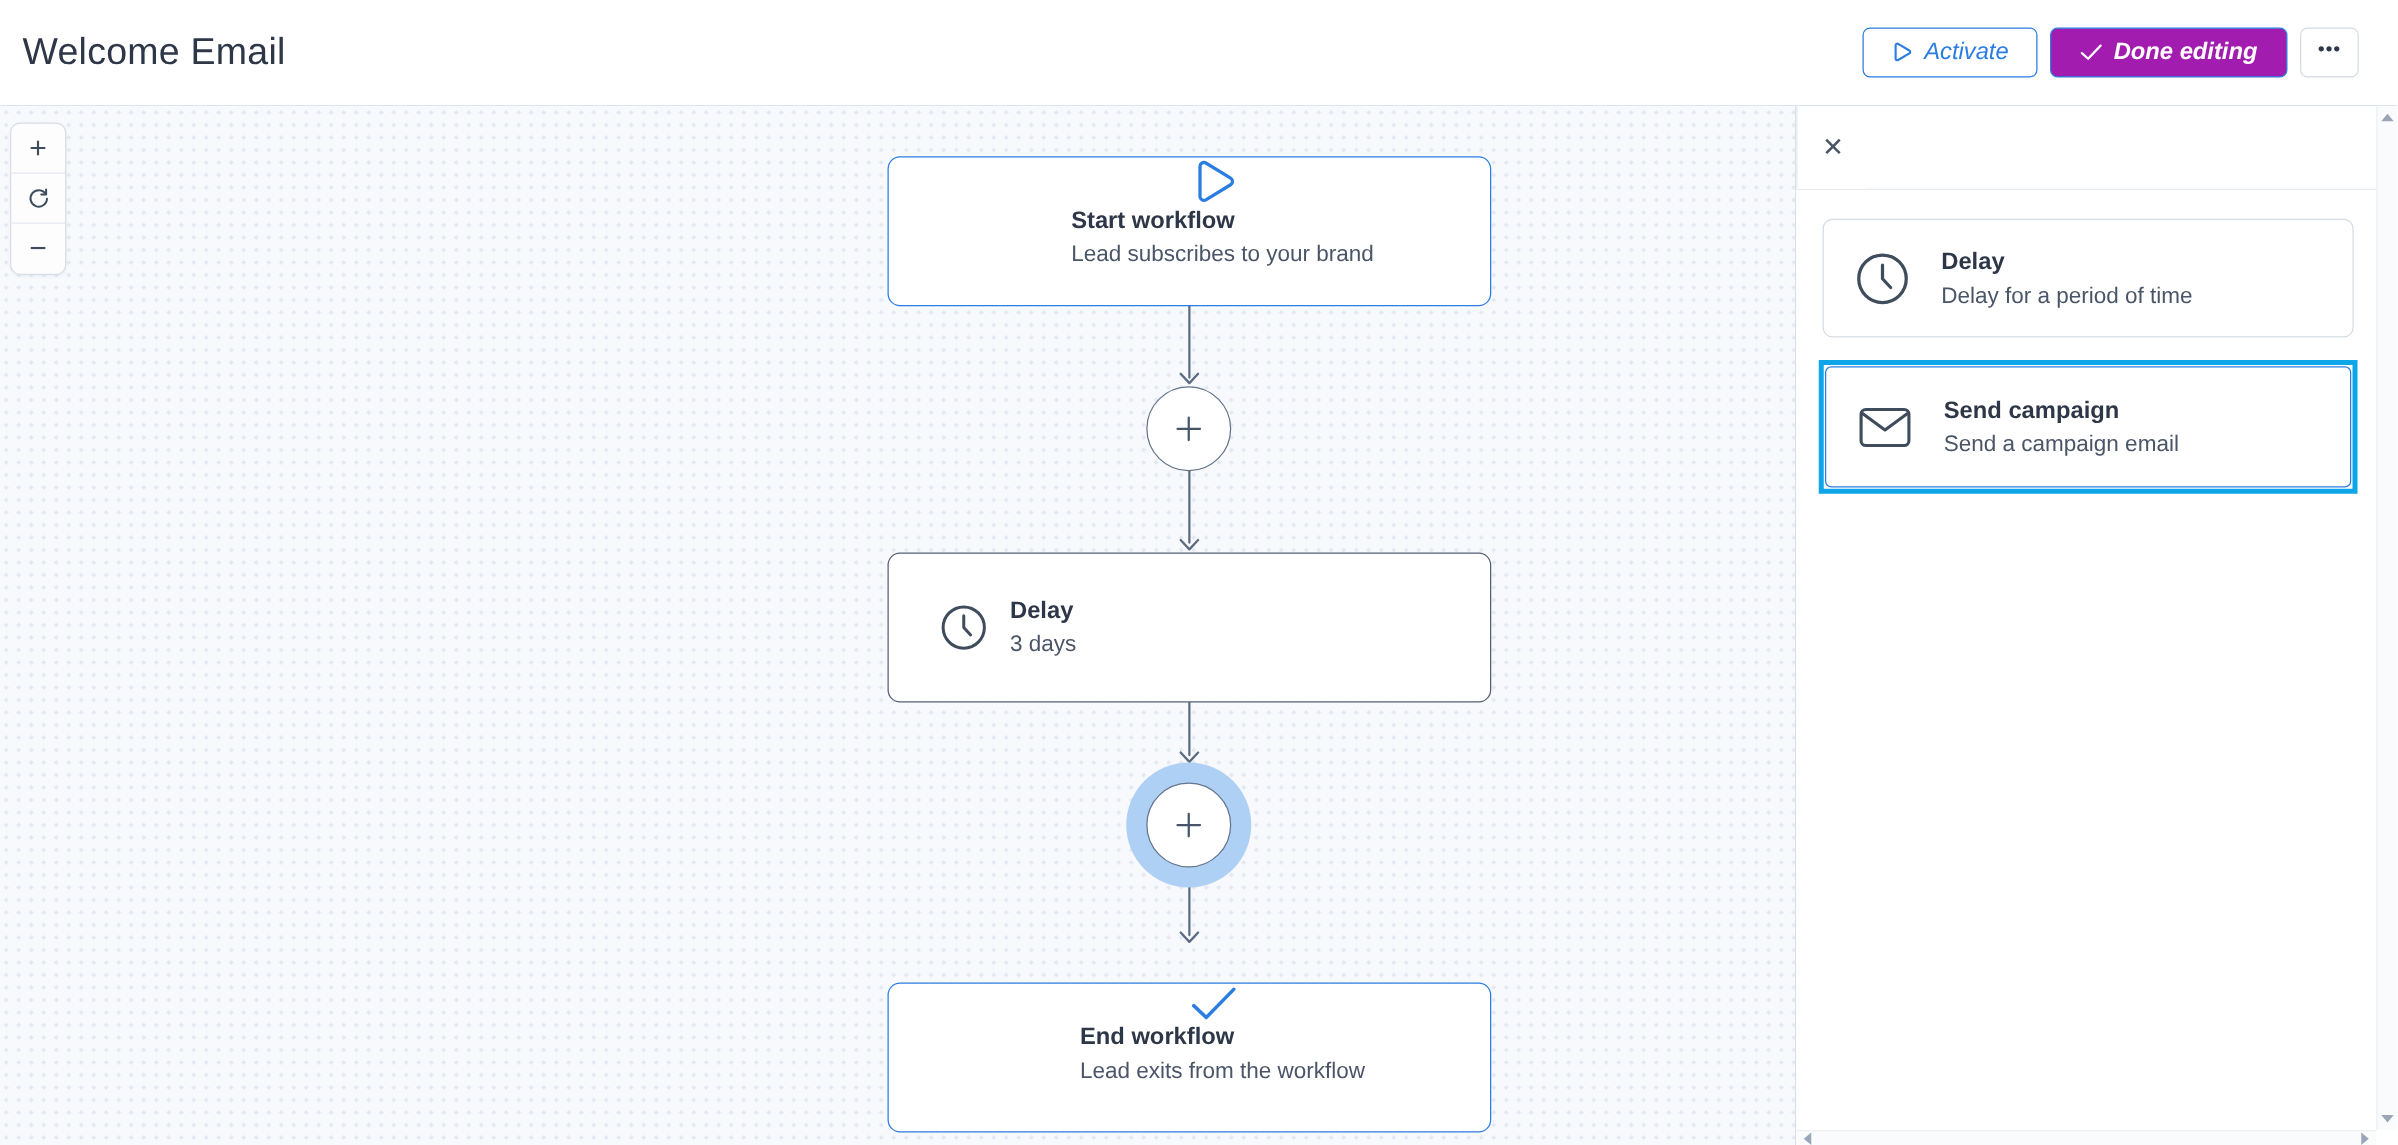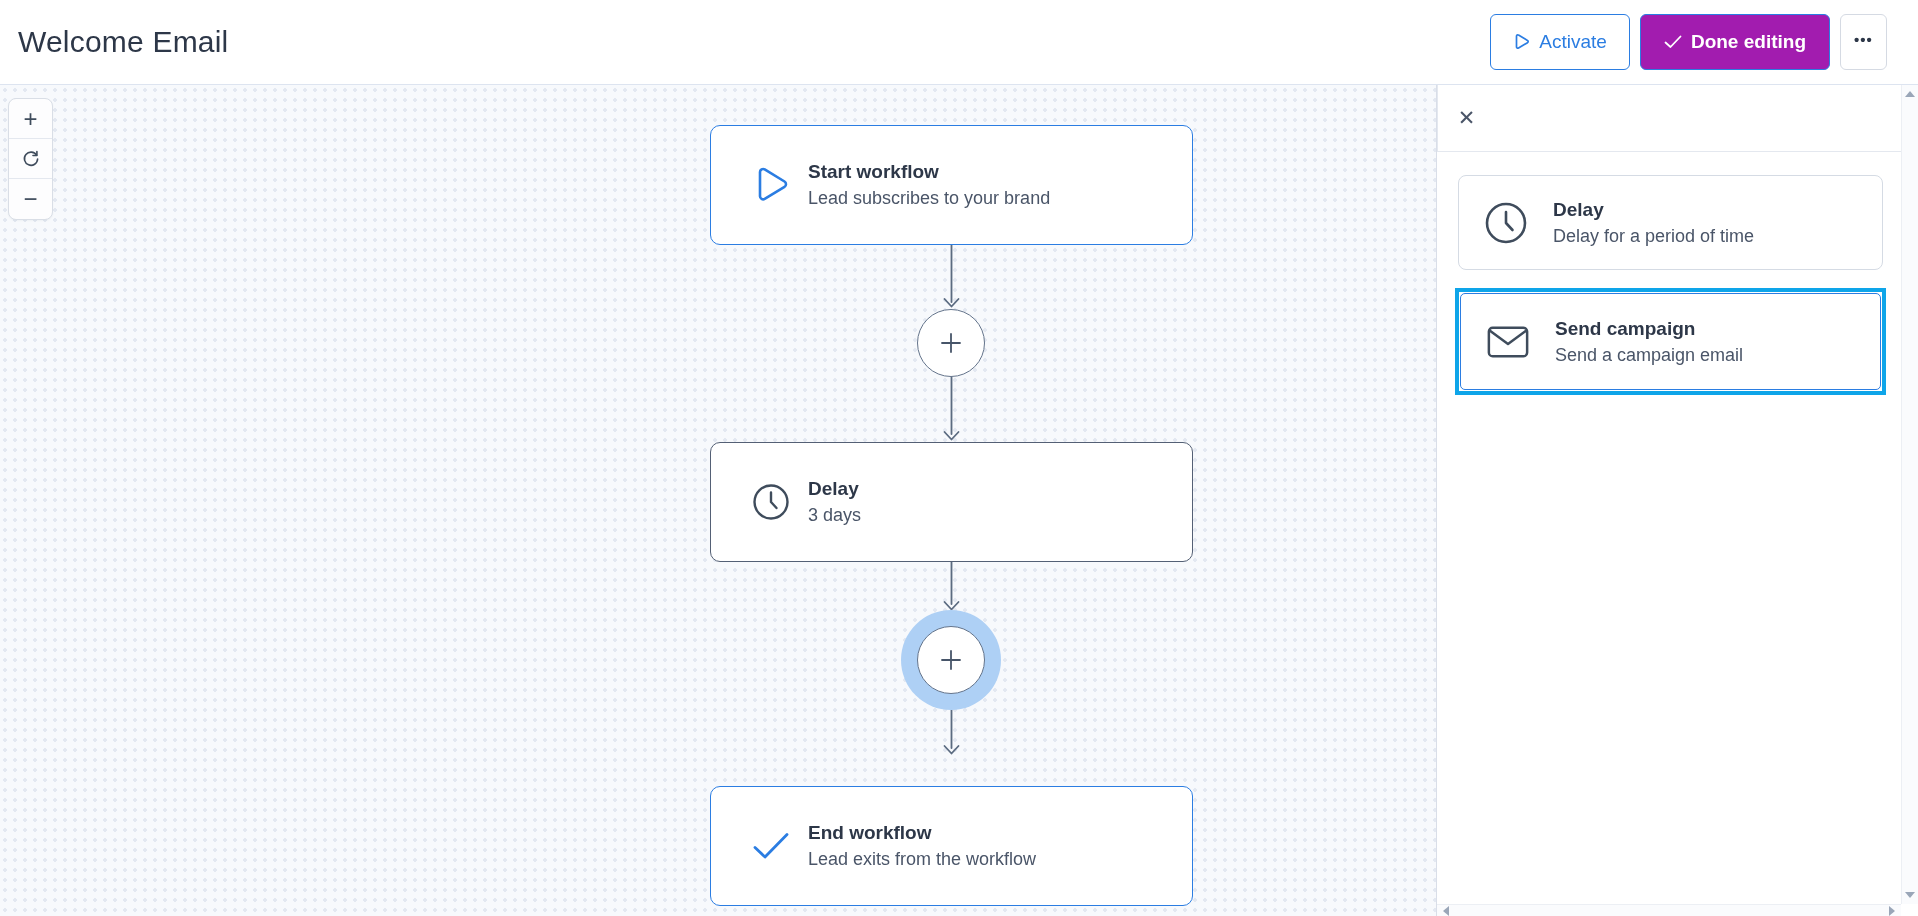--- a/index.html
+++ b/index.html
@@ -4,23 +4,23 @@
 <style>
   * { margin: 0; padding: 0; box-sizing: border-box; }
   html, body { width: 1918px; height: 916px; overflow: hidden; background: #fff;
     font-family: "Liberation Sans", sans-serif; }
 
   
   .topbar { height: 85px; background: #fff; border-bottom: 1px solid #dde4f0;
     display: flex; align-items: center; padding: 0 31px 0 18px; }
   .page-title { font-size: 30px; font-weight: 500; color: #2d3748; letter-spacing: .2px; }
   .topbar-actions { margin-left: auto; display: flex; gap: 10px; align-items: center; }
-  .btn { height: 56px; border-radius: 6px; display: inline-flex; align-items: center;
+  .btn { height: 40px; border-radius: 6px; display: inline-flex; align-items: center;
     justify-content: center; gap: 9px; font-size: 19px; cursor: pointer;
-    font-family: "Liberation Sans", sans-serif; }
+    font-family: "Liberation Sans", sans-serif; font-style: italic; }
   .btn-outline { background: #fff; border: 1px solid #2b7de2; color: #2b7de2;
     padding: 0 22px; font-weight: 500; }
   .btn-primary { background: #a21caf; border: 1px solid #2b7de2; color: #fff;
     padding: 0 23px; font-weight: 600; }
   .btn-more { width: 47px; background: #fff; border: 1px solid #d5dae3; color: #2d3748;
     font-size: 15px; letter-spacing: 1px; font-weight: 700; padding-bottom: 6px; }
 
   
   .main { display: flex; height: 831px; }
 
@@ -36,21 +36,21 @@
     background: transparent; border: none; border-bottom: 1px solid #e4e8ef;
     color: #3f4c5c; font-size: 24px; font-weight: 400; cursor: pointer;
     font-family: "Liberation Sans", sans-serif; line-height: 1; }
   .zoom-btn:last-child { border-bottom: none; }
 
   .connectors { position: absolute; inset: 0; pointer-events: none; }
 
   .node { position: absolute; left: 710px; width: 483px; height: 120px; background: #fff;
     border-radius: 10px; display: flex; align-items: center; padding-left: 38px;
     cursor: pointer; z-index: 2; }
-  .node-blue { border: 1.5px solid #2b7de2; }
+  .node-blue { border: 1.5px solid #2b7de2; flex-direction: column; }
   .node-gray { border: 1.5px solid #546075; }
   .node-icon { width: 44px; display: flex; align-items: center; justify-content: center;
     flex: none; }
   .node-text { margin-left: 15px; display: flex; flex-direction: column; gap: 5px; }
   .node-title { font-size: 19px; font-weight: 700; color: #2d3748; }
   .node-sub { font-size: 18px; font-weight: 400; color: #4a5568; }
 
   .add-circle { position: absolute; left: 917px; width: 68px; height: 68px;
     border-radius: 50%; background: #fff; border: 1.5px solid #64748b; color: #475569;
     display: flex; align-items: center; justify-content: center; cursor: pointer;

